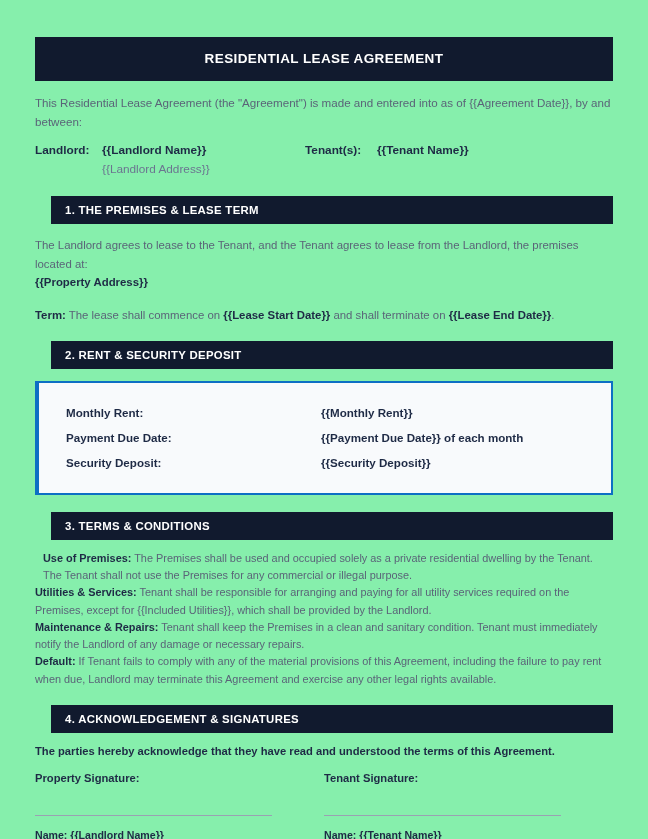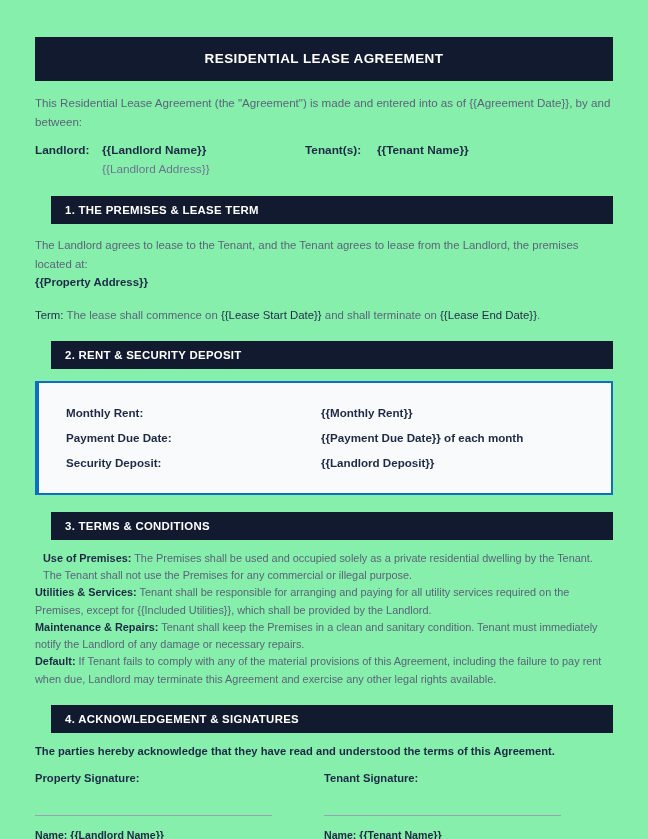--- a/index.html
+++ b/index.html
@@ -88,21 +88,21 @@
   }
 
   .section-body {
     font-size: 11.4px;
     line-height: 1.62;
     color: #5a6478;
     padding-top: 12px;
   }
   .section-body p { margin: 0; }
   .strong-navy {
-    font-weight: normal;
+    font-weight: bold;
     color: #1e2a45;
     margin-top: 35px;
   }
   .prop-address {
     font-weight: bold;
     color: #1e2a45;
     margin-top: 1px;
   }
   .term-line { margin-top: 14px !important; }
 
@@ -210,21 +210,21 @@
     <div class="rent-row">
       <span class="rent-label">Monthly Rent:</span>
       <span class="rent-value">{{Monthly Rent}}</span>
     </div>
     <div class="rent-row">
       <span class="rent-label">Payment Due Date:</span>
       <span class="rent-value">{{Payment Due Date}} of each month</span>
     </div>
     <div class="rent-row">
       <span class="rent-label">Security Deposit:</span>
-      <span class="rent-value">{{Landlord Deposit}}</span>
+      <span class="rent-value">{{Security Deposit}}</span>
     </div>
   </div>
 
   <div class="section-bar">3. TERMS &amp; CONDITIONS</div>
   <div class="section-body" style="padding-top:10px;">
     <p class="clause">
       <span class="clause-label">Use of Premises:</span><span> The Premises shall be used and occupied solely as a private residential dwelling by the Tenant. The Tenant shall not use the Premises for any commercial or illegal purpose.</span>
     </p>
     <p class="clause">
       <span class="clause-label">Utilities &amp; Services:</span><span> Tenant shall be responsible for arranging and paying for all utility services required on the Premises, except for {{Included Utilities}}, which shall be provided by the Landlord.</span>

